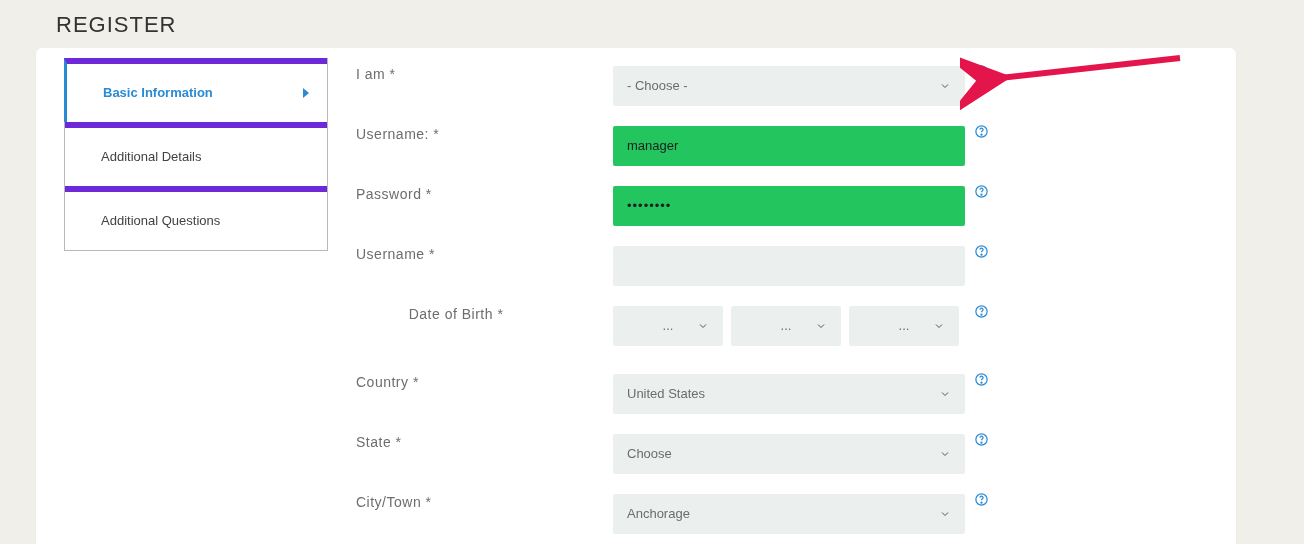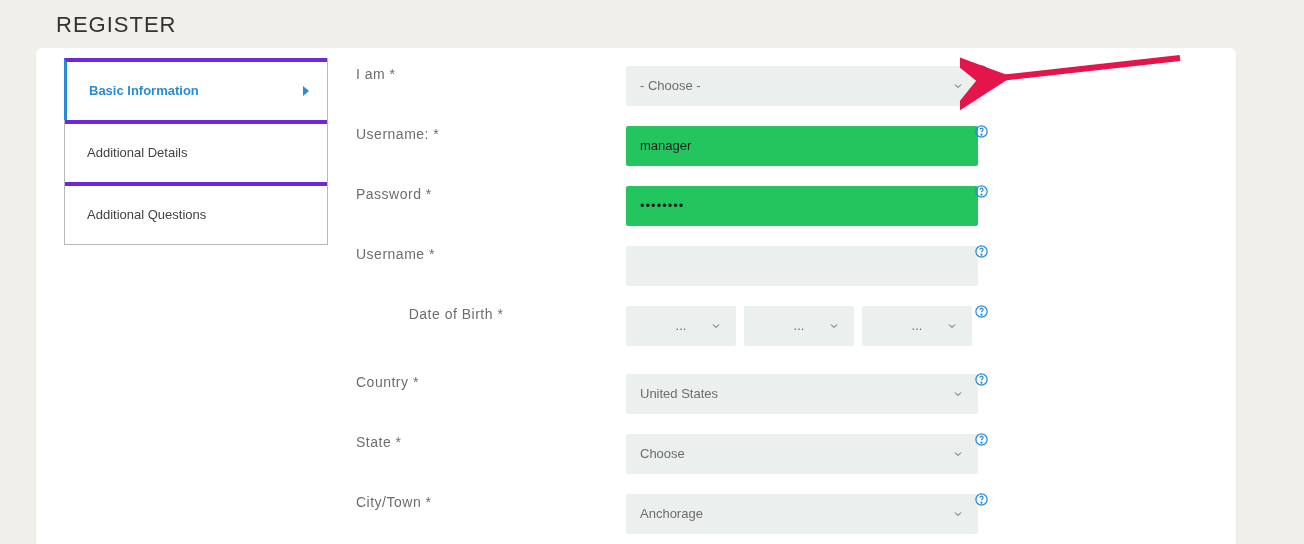--- a/index.html
+++ b/index.html
@@ -34,24 +34,24 @@
     position:absolute;
     left:28px;
     top:10px;
     width:262px;
     border:1px solid #b8b8b8;
     border-top:none;
   }
   .tab{
     height:58px;
     line-height:58px;
-    padding:0 22px;
+    padding:0 36px;
     font-size:13px;
     color:#424242;
-    border-top:4px solid #6d28d9;
+    border-top:6px solid #6d28d9;
     background:#fff;
     cursor:pointer;
     position:relative;
   }
   .tab.active{
     color:#2a8bd4;
     font-weight:700;
     border-left:3px solid #2a8bd4;
     margin-left:-1px;
   }
@@ -80,21 +80,21 @@
     position:absolute;
     left:0;
     top:0;
     width:200px;
     font-size:14px;
     color:#6d6d6d;
     letter-spacing:0.5px;
   }
   .ctrl{
     position:absolute;
-    left:270px;
+    left:257px;
     top:0;
     width:352px;
   }
   .select, .input{
     width:352px;
     height:40px;
     background:#ebf0ef;
     border:none;
     border-radius:2px;
     padding:0 14px;

